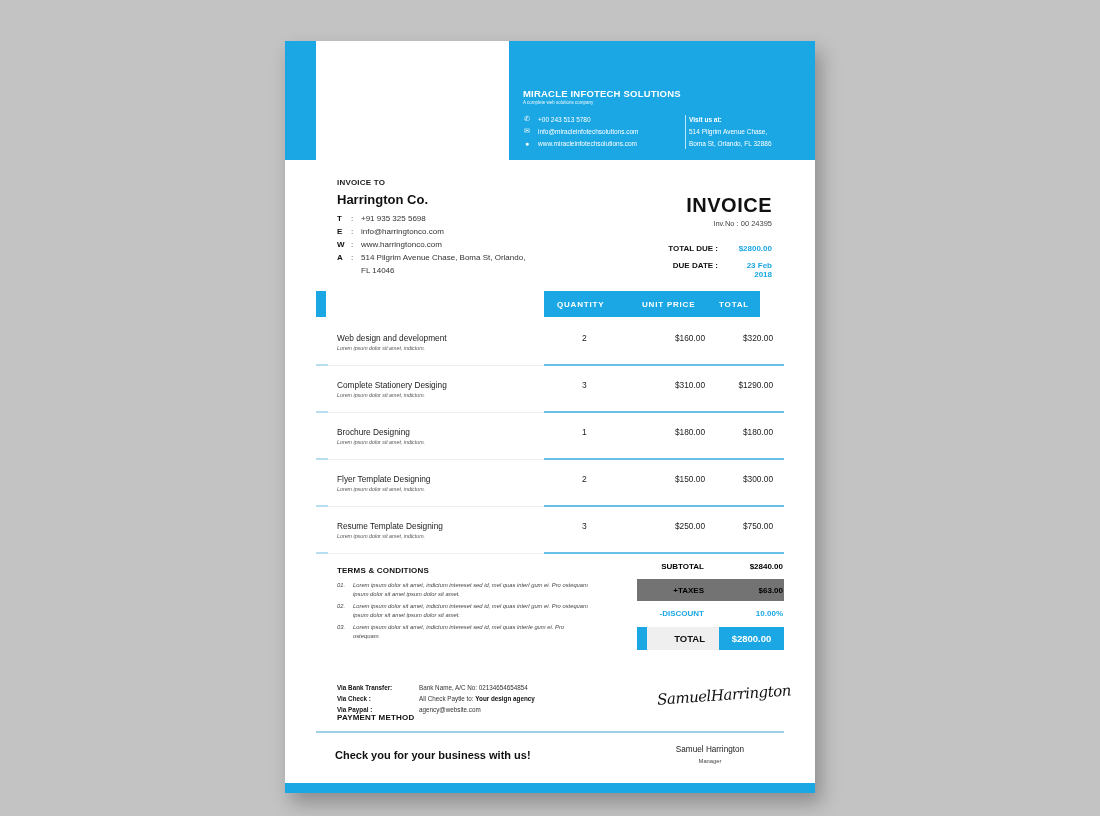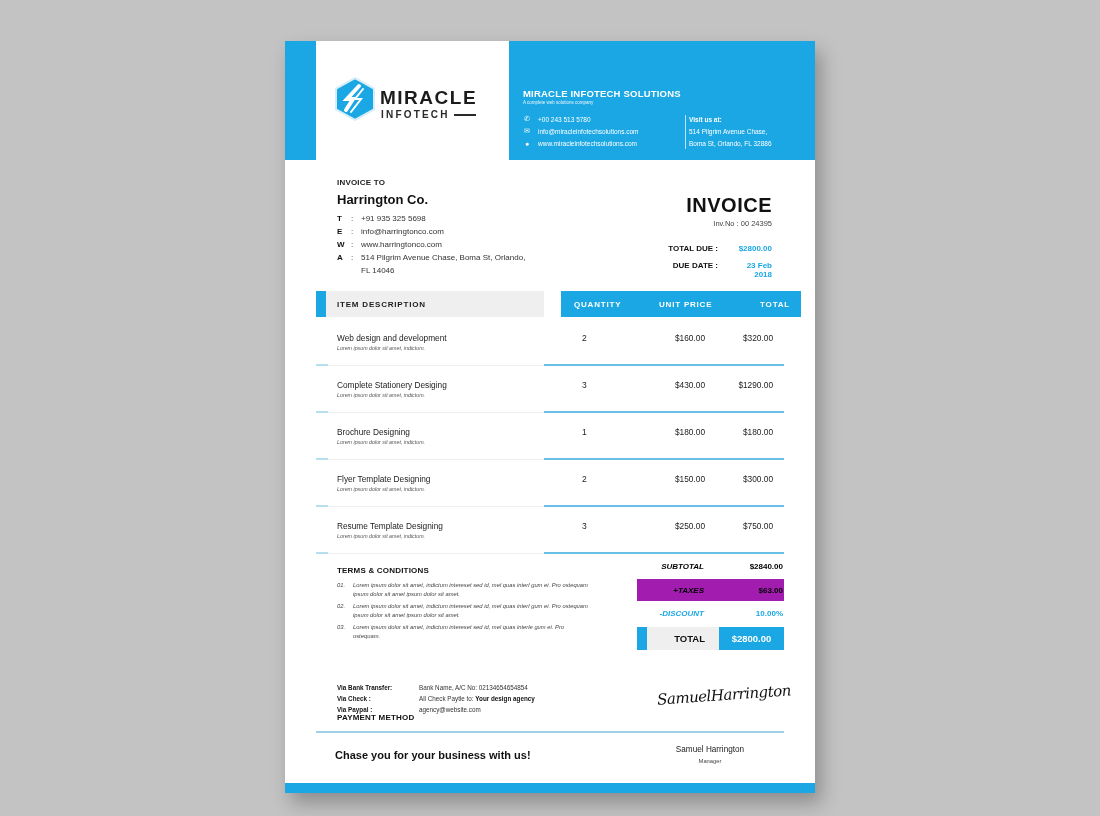--- a/index.html
+++ b/index.html
@@ -42,43 +42,43 @@
 
   .inv-title { position:absolute; right: 43px; top: 153px; font-size: 20px; font-weight:700; letter-spacing:.5px; color:#111; }
   .inv-no { position:absolute; right: 43px; top: 178px; font-size: 7.5px; color:#444; }
   .due { position:absolute; right: 43px; font-size: 8px; display:flex; }
   .due .k { font-weight:700; color:#111; width: 92px; text-align:right; margin-right: 10px; }
   .due .v { color:#1aa7e4; width: 44px; text-align:right; font-weight:700; }
 
   .th { position:absolute; top: 250px; height: 26px; font-size: 8px; font-weight:700; letter-spacing:.8px; display:flex; align-items:center; }
   .th-bar { position:absolute; left: 31px; top: 250px; width: 10px; height: 26px; }
   .th-desc { left: 41px; width: 218px; background:#efefef; color:#1c1c1c; padding-left: 11px; }
-  .th-blue { left: 276px; width: 240px; background:#1aa7e4; color:#fff;text-decoration:underline; }
+  .th-blue { left: 259px; width: 216px; background:#1aa7e4; color:#fff;text-decoration:underline; }
   .th-blue span { position:absolute; top: 9px; }
 
   .row { position:absolute; left: 31px; width: 468px; height: 47px; }
   .row .desc { position:absolute; left: 21px; top: 14px; font-size: 8.3px; color:#222; }
   .row .sub { position:absolute; left: 21px; top: 26px; font-size: 5.3px; font-style: italic; color:#555; }
   .row .qty { position:absolute; left: 266px; top: 14px; font-size: 8.5px; color:#222; }
   .row .price { position:absolute; right: 79px; top: 14px; font-size: 8.3px; color:#222; }
   .row .tot { position:absolute; right: 11px; top: 14px; font-size: 8.3px; color:#222; }
   .row .line-l { position:absolute; left: 0; bottom: 0; width: 12px; height: 2px; background:#b8dff0; }
   .row .line-gray { position:absolute; left: 12px; bottom: 0; width: 216px; height: 1px; background:#eeeeee; }
   .row .line-r { position:absolute; left: 228px; bottom: 0; width: 240px; height: 2px; background:#69bfe6; }
 
   .tc-title { position:absolute; left: 52px; top: 525px; font-size: 8px; font-weight:700; color:#111; letter-spacing:.2px; }
   .tc-list { position:absolute; left: 52px; top: 540px; width: 255px; }
   .tc-item { display:flex; font-size: 5.8px; font-style: italic; color:#444; line-height: 8.5px; margin-bottom: 4px; }
   .tc-item .n { width: 16px; }
   .tc-item .t { flex:1; }
 
   .sum { position:absolute; left: 352px; width: 147px; height: 22px; font-size: 8px; font-weight:700; }
-  .sum .k { position:absolute; right: 80px; top: 7px; text-align:right;font-style:italic; }
+  .sum .k { position:absolute; right: 80px; top: 7px; text-align:right; }
   .sum .v { position:absolute; right: 1px; top: 7px; text-align:right; }
-  .sum.gray { background:#a21caf; }
+  .sum.gray { background:#737373; }
   .sum.discount { color:#1aa7e4; }
   .sum-total { position:absolute; left: 352px; top: 586px; width: 147px; height: 23px; }
   .sum-total .bar { position:absolute; left: 0; top: 0; width: 10px; height: 23px; background:#1aa7e4; }
   .sum-total .kbox { position:absolute; left: 10px; top: 0; width: 72px; height: 23px; background:#efefef; font-size: 9.5px; font-weight:700; color:#111; display:flex; align-items:center; justify-content:flex-end; padding-right: 14px; }
   .sum-total .vbox { position:absolute; left: 82px; top: 0; width: 65px; height: 23px; background:#1aa7e4; color:#fff; font-size: 9.5px; font-weight:700; display:flex; align-items:center; justify-content:center; }
 
   .pm-title { position:absolute; left: 52px; top: 624px; font-size: 8px; font-weight:700; color:#111; letter-spacing:.2px;margin-top:48px; }
   .pm-rows { position:absolute; left: 52px; top: 641px; font-size: 6.3px; color:#333; }
   .pm-row { display:flex; line-height: 11px; }
   .pm-row .k { width: 82px; font-weight:700; color:#111; }
@@ -92,30 +92,20 @@
   .signer .nm { font-size: 8.2px; color:#222; }
   .signer .rl { font-size: 5.8px; color:#444; margin-top: 4px; }
   .bottom-bar { position:absolute; left: 0; top: 742px; width: 530px; height: 10px; }
 </style>
 </head>
 <body>
 
 <div class="page">
 
   <div class="hdr-left-bar accent"></div>
-  <div class="hdr-logo">
-    <svg class="logo-hex" viewBox="0 0 42 44">
-      <polygon points="21,1 40,11.5 40,32.5 21,43 2,32.5 2,11.5" fill="#1aa7e4" stroke="#d6eef9" stroke-width="2"></polygon>
-      <path d="M25 9 L13 22 L19 22 L12 33" stroke="#fff" stroke-width="4" fill="none" stroke-linecap="round"></path>
-      <path d="M29 12 L21 22 L27 22 L17 35" stroke="#fff" stroke-width="2" fill="none" stroke-linecap="round"></path>
-    </svg>
-    <div class="logo-word1">MIRACLE</div>
-    <div class="logo-word2">INFOTECH</div>
-    <div class="logo-line"></div>
-  </div>
   <div class="hdr-right accent">
     <div class="co-name">MIRACLE INFOTECH SOLUTIONS</div>
     <div class="co-tag">A complete web solutions company</div>
     <div class="co-contacts">
       <div class="co-contact">
         <span class="ic">✆</span>
         <span>+00 243 513 5780</span>
       </div>
       <div class="co-contact">
         <span class="ic">✉</span>
@@ -164,42 +154,41 @@
   <div class="due" style="top:203px">
     <span class="k">TOTAL DUE :</span>
     <span class="v">$2800.00</span>
   </div>
   <div class="due" style="top:220px">
     <span class="k">DUE DATE :</span>
     <span class="v">23 Feb 2018</span>
   </div>
 
   <div class="th-bar accent"></div>
-  <div class="th th-desc">ITEM DESCRIPTION</div>
   <div class="th th-blue">
     <span style="left:13px">QUANTITY</span>
     <span style="left:98px">UNIT PRICE</span>
     <span style="right:11px">TOTAL</span>
   </div>
 
   <div class="row" style="top:278px">
     <div class="desc">Web design and development</div>
     <div class="sub">Lorem ipsum dolor sit amet, indictum.</div>
     <div class="qty">2</div>
     <div class="price">$160.00</div>
     <div class="tot">$320.00</div>
     <div class="line-l"></div>
       <div class="line-gray"></div>
       <div class="line-r"></div>
   </div>
   <div class="row" style="top:325px">
     <div class="desc">Complete Stationery Desiging</div>
     <div class="sub">Lorem ipsum dolor sit amet, indictum.</div>
     <div class="qty">3</div>
-    <div class="price">$430.00</div>
+    <div class="price">$310.00</div>
     <div class="tot">$1290.00</div>
     <div class="line-l"></div>
       <div class="line-gray"></div>
       <div class="line-r"></div>
   </div>
   <div class="row" style="top:372px">
     <div class="desc">Brochure Designing</div>
     <div class="sub">Lorem ipsum dolor sit amet, indictum.</div>
     <div class="qty">1</div>
     <div class="price">$180.00</div>
@@ -275,19 +264,19 @@
     </div>
     <div class="pm-row">
       <span class="k">Via Paypal :</span>
       <span class="v"><span>agency@website.com</span></span>
     </div>
   </div>
 
   <div class="signature">SamuelHarrington</div>
 
   <div class="footer-line"></div>
-  <div class="thanks">Chase you for your business with us!</div>
+  <div class="thanks">Check you for your business with us!</div>
   <div class="signer">
     <div class="nm">Samuel Harrington</div>
     <div class="rl">Manager</div>
   </div>
   <div class="bottom-bar accent"></div>
 </div>
 
 </body></html>

